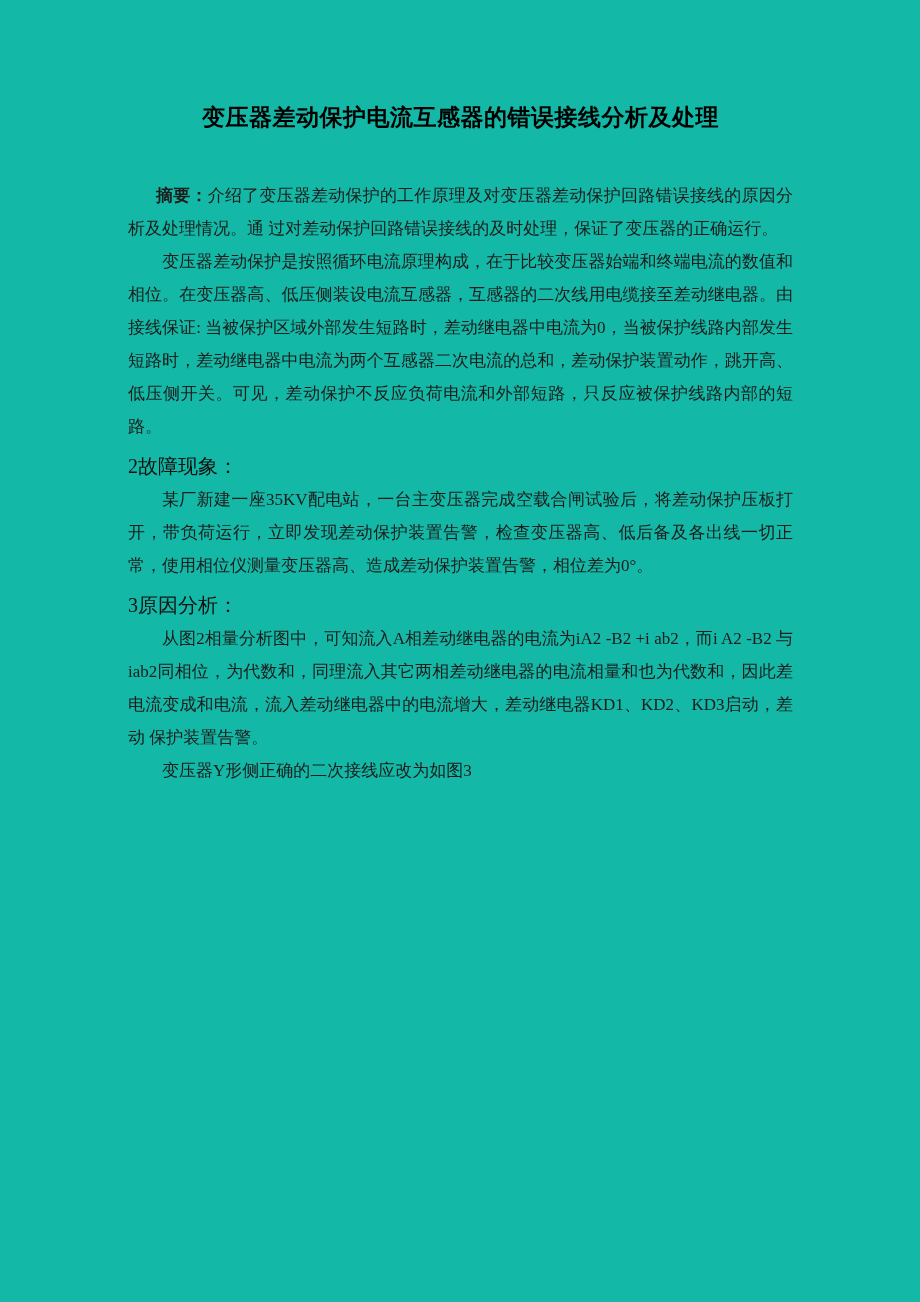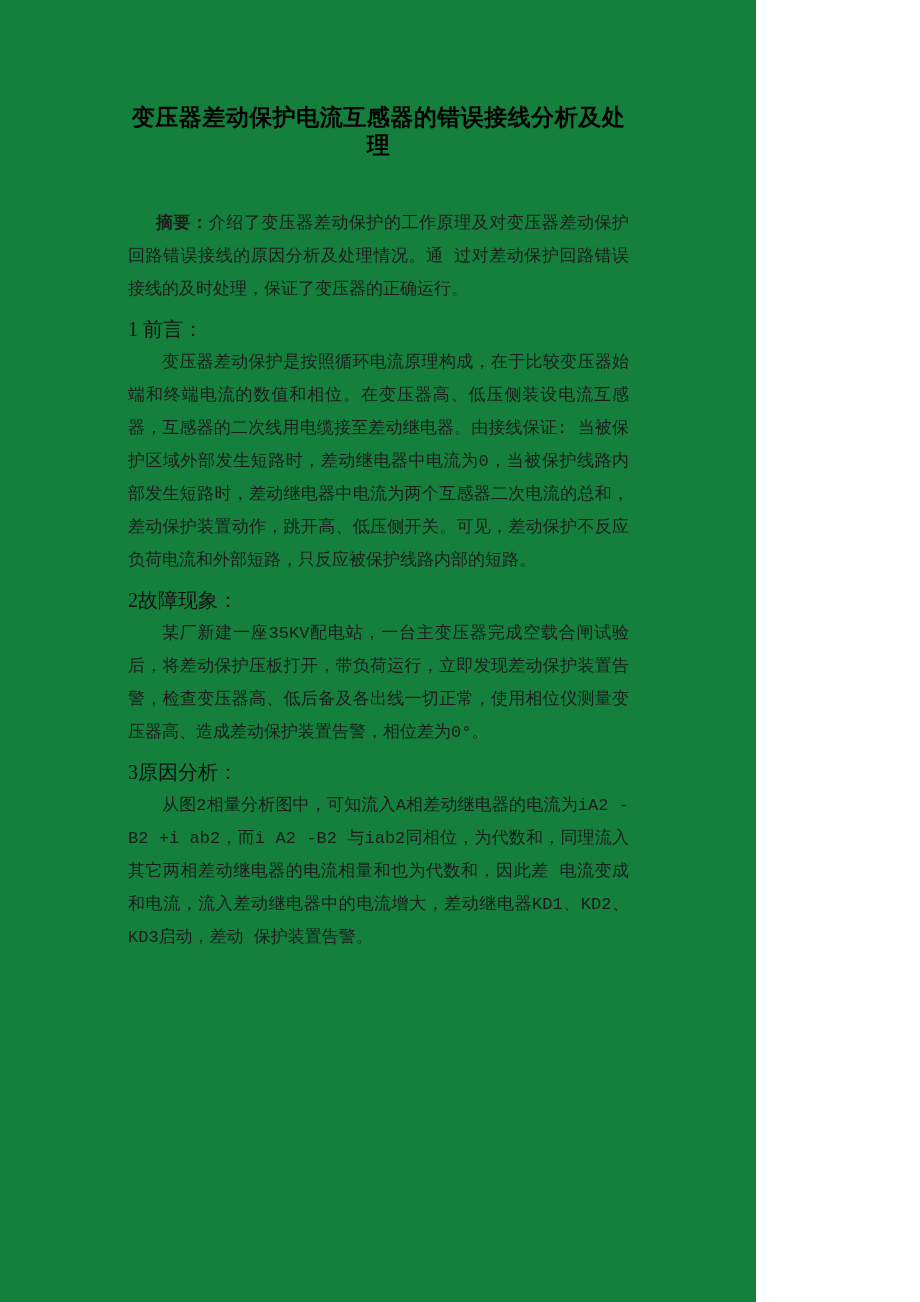--- a/index.html
+++ b/index.html
@@ -7,36 +7,36 @@
     padding: 0;
     background: #ffffff;
   }
   body {
     width: 920px;
     height: 1302px;
     overflow: hidden;
   }
   .page {
     box-sizing: border-box;
-    width: 756px;
+    width: 920px;
     height: 1302px;
     padding: 103px 127px 0 128px;
-    background: #15803d;
+    background: #14b8a6;
   }
   .doc-title {
     font-family: "Liberation Sans", "DejaVu Sans", sans-serif;
     font-weight: bold;
     font-size: 23px;
     line-height: 28px;
     color: #000000;
     text-align: center;
     letter-spacing: 0.5px;
   }
   .body-text {
-    font-family: Liberation Mono, monospace;
+    font-family: Liberation Serif, serif;
     font-size: 17px;
     line-height: 33px;
     color: #1c1c1c;
     text-align: justify;
   }
   .abstract {
     margin-top: 48px;
     text-indent: 28px;
   }
   .keywords {
@@ -59,29 +59,29 @@
 </head>
 <body>
 
 <div class="page">
 
   <div class="doc-title">变压器差动保护电流互感器的错误接线分析及处理</div>
 
   <p class="body-text abstract"><span class="b">摘要：</span><span>介绍了变压器差动保护的工作原理及对变压器差动保护回路错误接线的原因分析及处理情况。通 过对差动保护回路错误接线的及时处理，保证了变压器的正确运行。</span></p>
 
 
-  <div class="sec-heading">1 前言：</div>
 
   <p class="body-text para">变压器差动保护是按照循环电流原理构成，在于比较变压器始端和终端电流的数值和相位。在变压器高、低压侧装设电流互感器，互感器的二次线用电缆接至差动继电器。由接线保证: 当被保护区域外部发生短路时，差动继电器中电流为0，当被保护线路内部发生短路时，差动继电器中电流为两个互感器二次电流的总和，差动保护装置动作，跳开高、低压侧开关。可见，差动保护不反应负荷电流和外部短路，只反应被保护线路内部的短路。</p>
 
   <div class="sec-heading">2故障现象：</div>
 
   <p class="body-text para">某厂新建一座35KV配电站，一台主变压器完成空载合闸试验后，将差动保护压板打开，带负荷运行，立即发现差动保护装置告警，检查变压器高、低后备及各出线一切正常，使用相位仪测量变压器高、造成差动保护装置告警，相位差为0°。</p>
 
   <div class="sec-heading">3原因分析：</div>
 
 
 
   <p class="body-text para">从图2相量分析图中，可知流入A相差动继电器的电流为iA2 -B2 +i ab2，而i A2 -B2 与iab2同相位，为代数和，同理流入其它两相差动继电器的电流相量和也为代数和，因此差 电流变成和电流，流入差动继电器中的电流增大，差动继电器KD1、KD2、KD3启动，差动 保护装置告警。</p>
 
+  <p class="body-text para">变压器Y形侧正确的二次接线应改为如图3</p>
 
 
 </div>
 
 </body></html>

